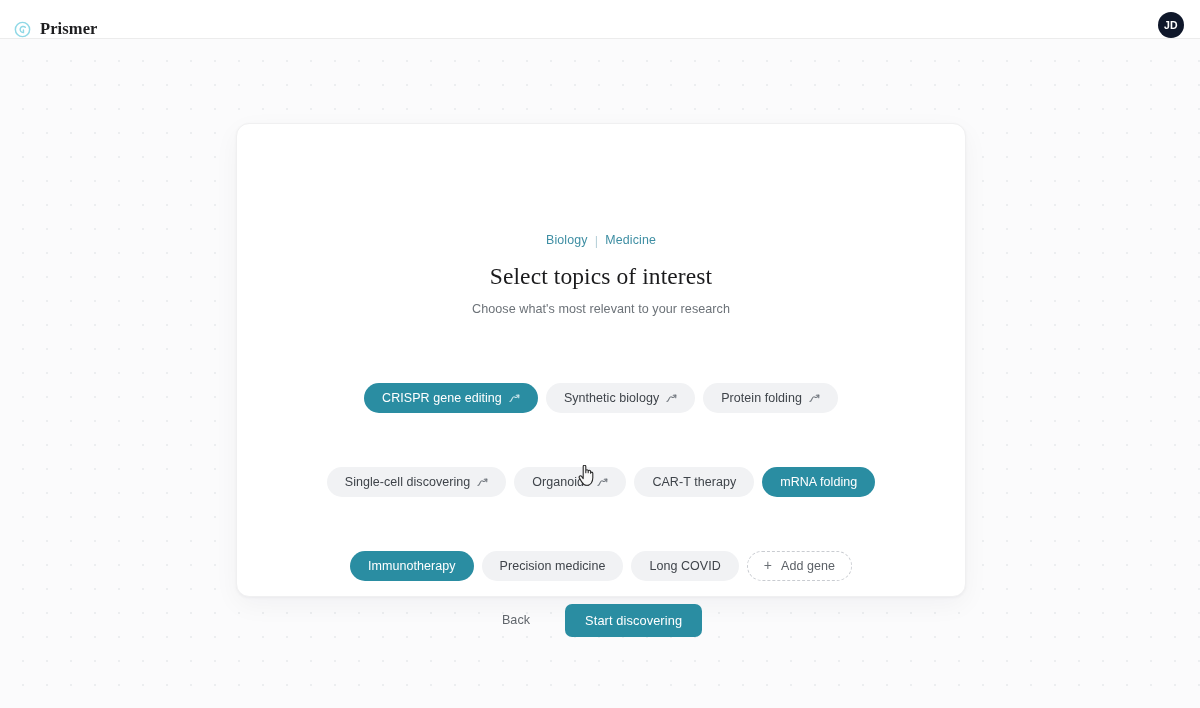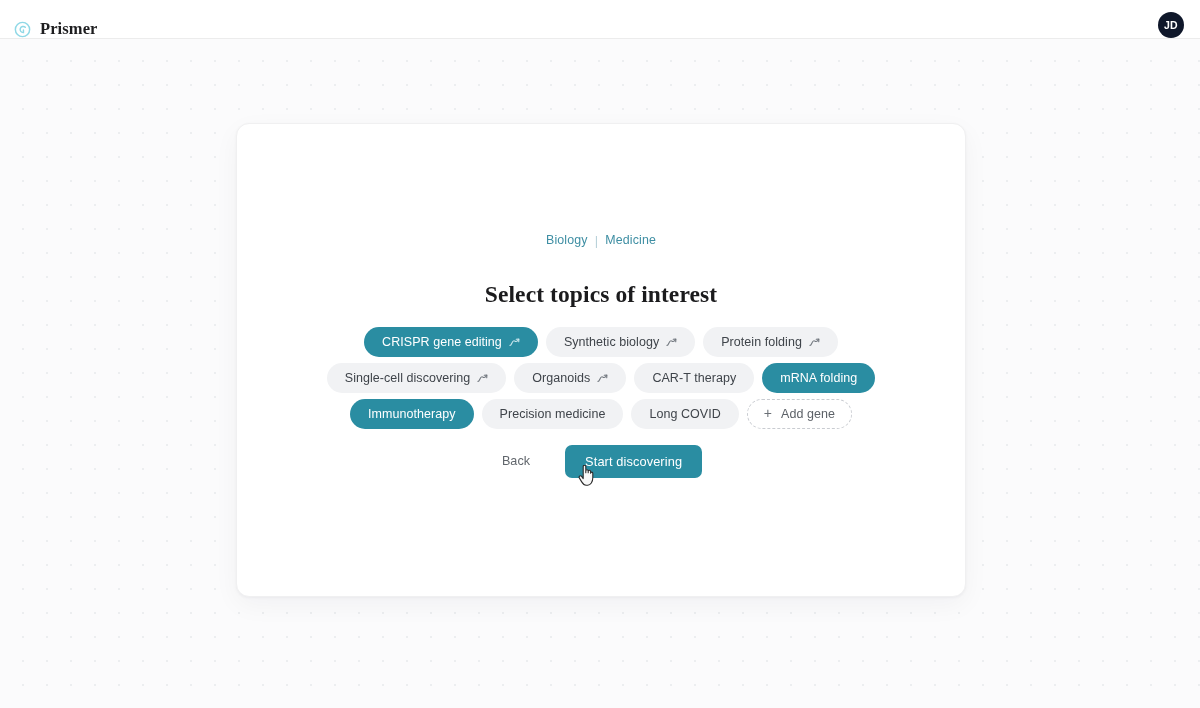--- a/index.html
+++ b/index.html
@@ -107,24 +107,24 @@
     display: flex;
     align-items: center;
     gap: 7px;
     line-height: 1;
   }
   .breadcrumb .crumb { color: #3e8ea3; }
   .breadcrumb .sep { color: #b9d1d9; font-size: 13px; }
 
   
   .title {
-    margin-top: 35px;
+    margin-top: 17px;
     font-family: "Liberation Serif", serif;
     font-size: 23.5px;
-    font-weight: 700;
+    font-weight: 400;
     color: #1b1b1d;
     letter-spacing: .1px;
     line-height: 1.1;
   }
 
   .subtitle {
     margin-top: 12px;
     font-size: 12.6px;
     color: #6c7278;
     letter-spacing: .05px;
@@ -139,20 +139,21 @@
     align-items: center;
     gap: 6px;
   }
 
   .chip-row {
     display: flex;
     justify-content: center;
     align-items: center;
     gap: 8px;
     flex-wrap: nowrap;
+    margin-top: 48px;
   }
 
   .chip {
     height: 30px;
     padding: 0 17px;
     border-radius: 15px;
     background: #f1f2f4;
     color: #3f444a;
     font-size: 12.5px;
     letter-spacing: .05px;
@@ -192,21 +193,21 @@
     height: 9px;
     display: block;
     flex: none;
     margin-top: 1px;
   }
   .trend-icon path { stroke: #70767d; }
   .chip.selected .trend-icon path { stroke: #cfe8ee; }
 
   
   .actions {
-    margin-top: 16px;
+    margin-top: 23px;
     display: flex;
     align-items: center;
     gap: 33px;
   }
 
   .back-button {
     font-size: 12.6px;
     color: #61666c;
     background: none;
     border: none;
@@ -262,20 +263,21 @@
 
   <div class="card">
 
     <div class="breadcrumb">
       <span class="crumb">Biology</span>
       <span class="sep">|</span>
       <span class="crumb">Medicine</span>
     </div>
 
     <h1 class="title">Select topics of interest</h1>
+    <p class="subtitle">Choose what's most relevant to your research</p>
 
     <div class="chips">
 
       <div class="chip-row">
         <div class="chip selected">
           <span>CRISPR gene editing</span>
           <svg class="trend-icon" viewBox="0 0 12 10">
             <path d="M1 8.2 C3 8.2 3.1 3 5.4 3 C7.2 3 7.6 6 10.6 1.6" fill="none" stroke-width="1.2" stroke-linecap="round" stroke-linejoin="round"></path>
             <path d="M7.9 1.3 L10.9 1.2 L10.7 4.2" fill="none" stroke-width="1.2" stroke-linecap="round" stroke-linejoin="round"></path>
           </svg>

